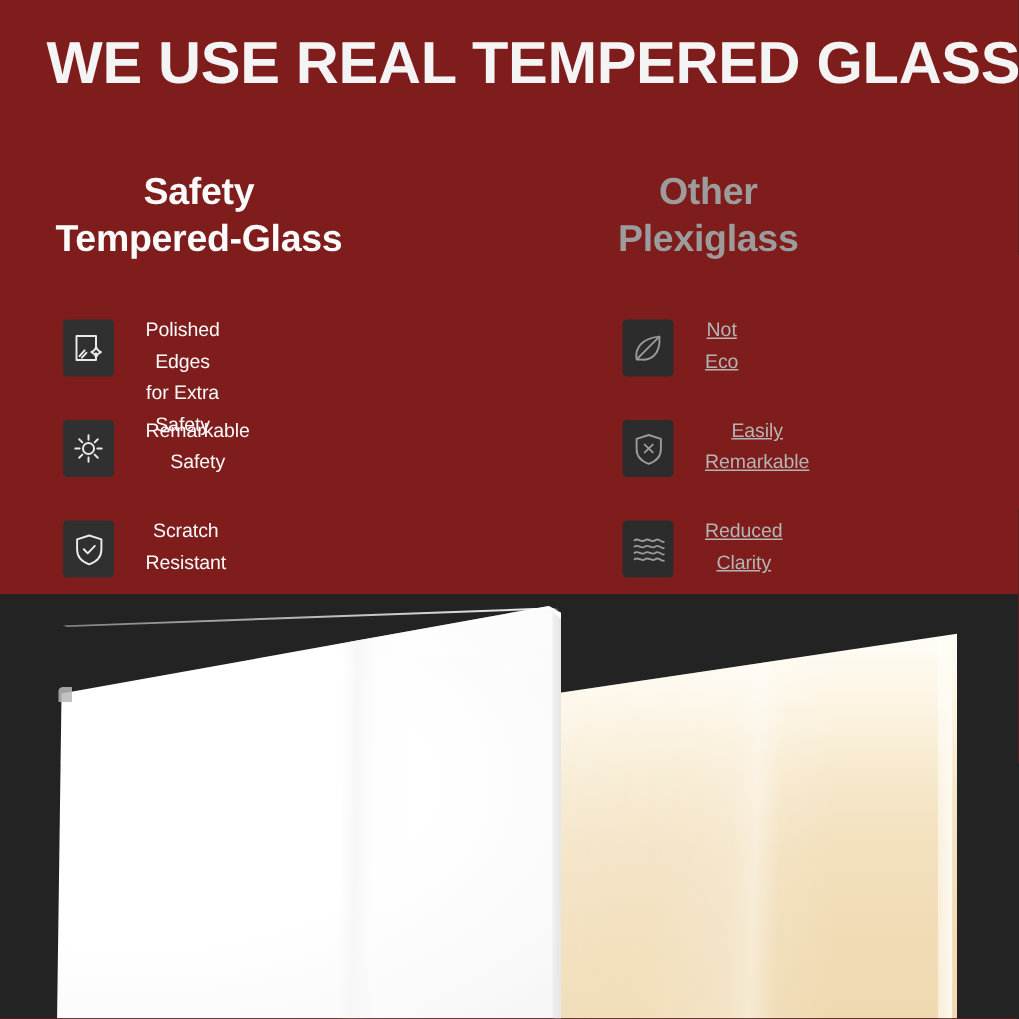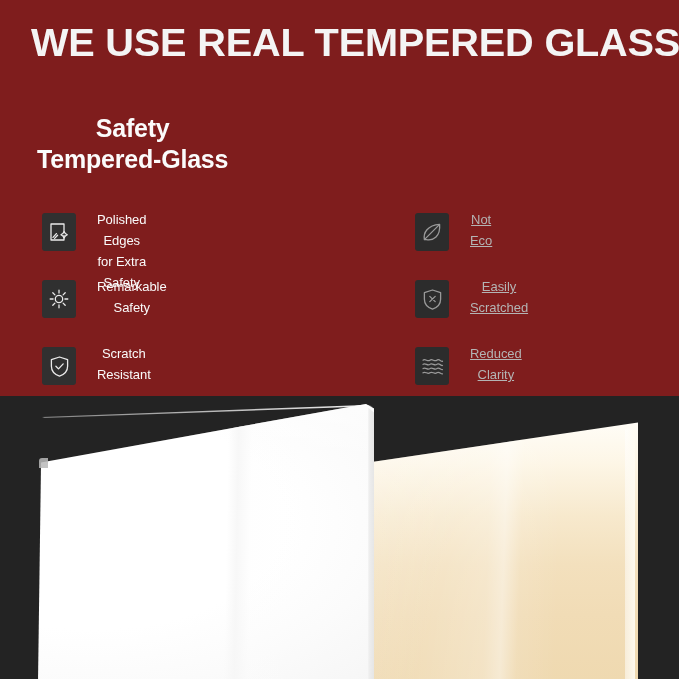--- a/index.html
+++ b/index.html
@@ -143,20 +143,22 @@
 </style>
 </head>
 <body>
 
 <div id="stage">
 
   <div id="title">WE USE REAL TEMPERED GLASS</div>
 
   <div class="col-head" id="head-left">Safety
 Tempered-Glass</div>
+  <div class="col-head" id="head-right">Other
+Plexiglass</div>
 
   <div class="feature col-a" id="f-l1">
     <div class="tile">
       <svg width="22" height="22" viewBox="0 0 22 22" fill="none" stroke="#eaeaea" stroke-width="1.3" stroke-linecap="round" stroke-linejoin="round">
         <path d="M3 3 H16 V11.5 M16 14.5 V19 H3 V3"></path>
         <path d="M5 16.4 L8.4 12.6 M6.6 17.4 L9.6 14.2"></path>
         <path d="M16.1 10.6 l1.25 1.9 1.9 1.25 -1.9 1.25 -1.25 1.9 -1.25 -1.9 -1.9 -1.25 1.9 -1.25 z"></path>
       </svg>
     </div>
     <div class="f-label">Polished Edges
@@ -201,21 +203,21 @@
 
   <div class="feature col-b" id="f-r2">
     <div class="tile">
       <svg width="21" height="23" viewBox="0 0 21 23" fill="none" stroke="#9a9a9a" stroke-width="1.3" stroke-linecap="round" stroke-linejoin="round">
         <path d="M10.5 2 L18.6 4.6 V11.3 C18.6 16.4 15.1 19.6 10.5 21.2
                  C5.9 19.6 2.4 16.4 2.4 11.3 V4.6 Z"></path>
         <path d="M7.8 8.4 L13.2 13.6 M13.2 8.4 L7.8 13.6"></path>
       </svg>
     </div>
     <div class="f-label">Easily
-Scratched</div>
+Remarkable</div>
   </div>
 
   <div class="feature col-b" id="f-r3">
     <div class="tile">
       <svg width="23" height="20" viewBox="0 0 23 20" fill="none" stroke="#9a9a9a" stroke-width="1.25" stroke-linecap="round">
         <path d="M2 4.2 c2.3-2 4.6 2 6.9 0 s4.6 2 6.9 0 s4.6 2 5.7 1"></path>
         <path d="M2 8.4 c2.3-2 4.6 2 6.9 0 s4.6 2 6.9 0 s4.6 2 5.7 1"></path>
         <path d="M2 12.6 c2.3-2 4.6 2 6.9 0 s4.6 2 6.9 0 s4.6 2 5.7 1"></path>
         <path d="M2 16.8 c2.3-2 4.6 2 6.9 0 s4.6 2 6.9 0 s4.6 2 5.7 1"></path>
       </svg>

